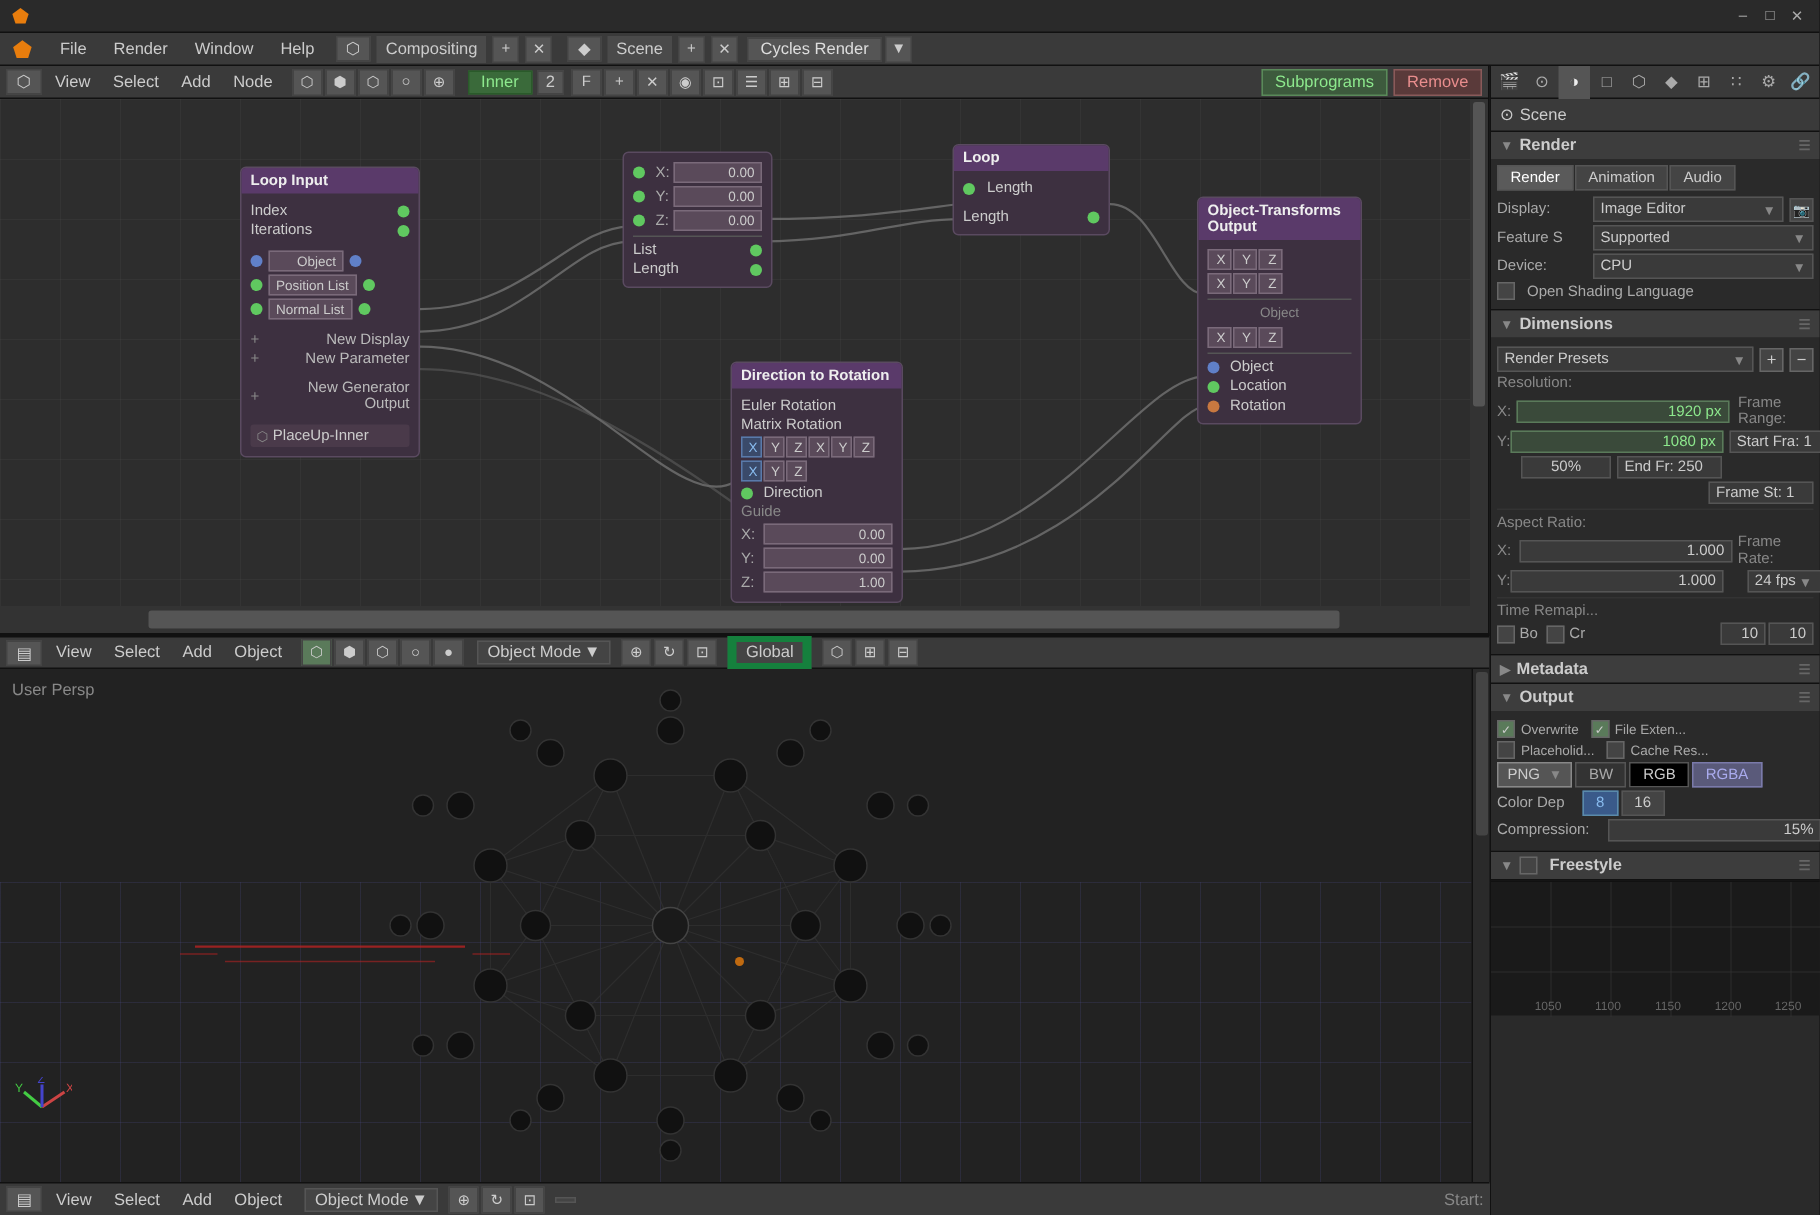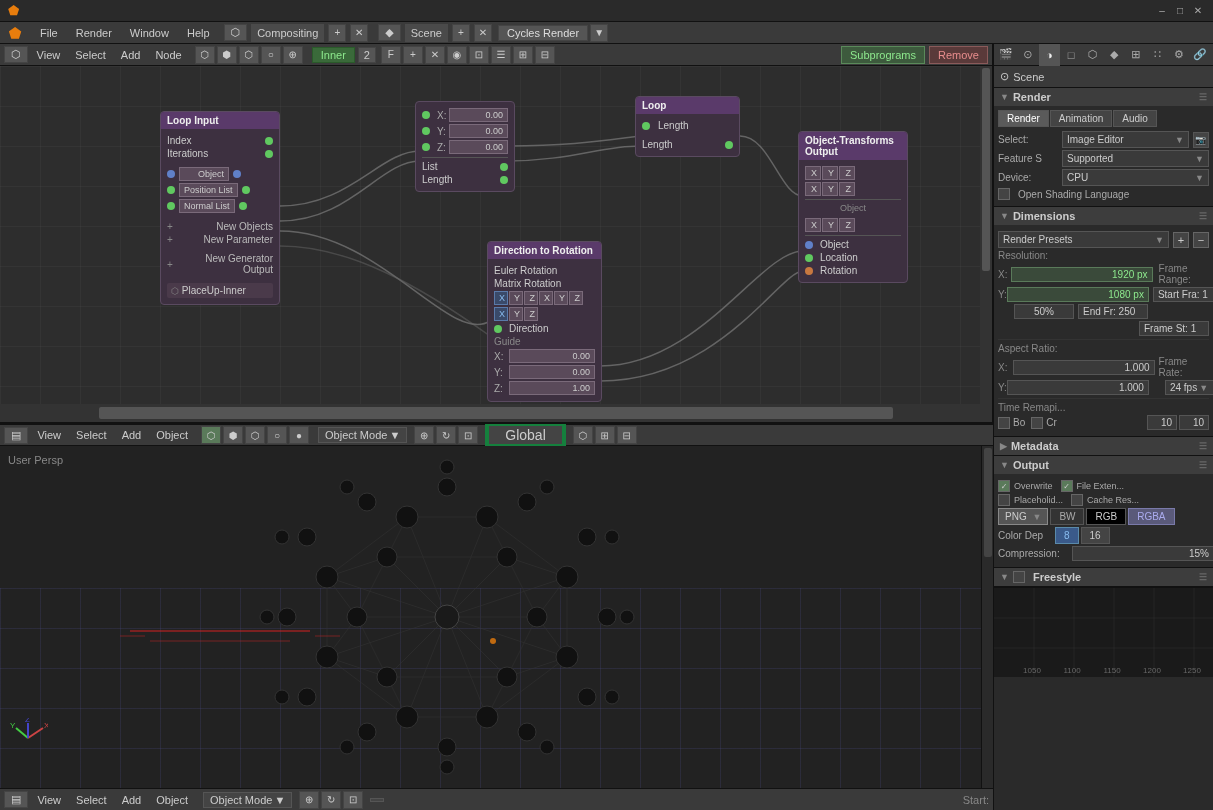--- a/index.html
+++ b/index.html
@@ -869,21 +869,21 @@
               <span class="node-socket out green"></span>
             </div>
             <div class="node-row">
               <span class="node-socket green"></span>
               <div class="socket-val">Normal List</div>
               <span class="node-socket out green"></span>
             </div>
             <div style="height:4px;"></div>
             <div class="node-row">
               <span style="color:#888;font-size:10px;">+</span>
-              <span style="flex:1;text-align:right;color:#bbb;font-size:10px;">New Objects</span>
+              <span style="flex:1;text-align:right;color:#bbb;font-size:10px;">New Display</span>
             </div>
             <div class="node-row">
               <span style="color:#888;font-size:10px;">+</span>
               <span style="flex:1;text-align:right;color:#bbb;font-size:10px;">New Parameter</span>
             </div>
             <div style="height:4px;"></div>
             <div class="node-row">
               <span style="color:#888;font-size:10px;">+</span>
               <span style="flex:1;text-align:right;color:#bbb;font-size:10px;">New Generator Output</span>
             </div>
@@ -1054,21 +1054,21 @@
         </div>
         <div style="margin-left:6px;display:flex;align-items:center;gap:2px;background:#444;border:1px solid #555;padding:1px 6px;font-size:11px;color:#ccc;">
           <span>Object Mode</span>
           <span>▼</span>
         </div>
         <div style="margin-left:4px;display:flex;gap:2px;">
           <div class="vp-btn">⊕</div>
           <div class="vp-btn">↻</div>
           <div class="vp-btn">⊡</div>
         </div>
-        <div style="margin-left:4px;background:#444;border:4px solid #15803d;padding:1px 16px;font-size:14px;color:#ccc;cursor:pointer;">Global</div>
+        <div style="margin-left:4px;background:#444;border:6px solid #15803d;padding:1px 6px;font-size:11px;color:#ccc;cursor:pointer;">Global</div>
         <div style="margin-left:4px;display:flex;gap:2px;">
           <div class="vp-btn">⬡</div>
           <div class="vp-btn">⊞</div>
           <div class="vp-btn">⊟</div>
         </div>
       </div>
 
       <div id="viewport-canvas">
         <div class="viewport-grid"></div>
 
@@ -1234,21 +1234,21 @@
         </div>
         <div class="rp-section-body">
 
           <div class="rp-tabs">
             <div class="rp-tab active">Render</div>
             <div class="rp-tab">Animation</div>
             <div class="rp-tab">Audio</div>
           </div>
 
           <div class="form-row">
-            <span class="form-label">Select:</span>
+            <span class="form-label">Display:</span>
             <div class="form-value">
               <span>Image Editor</span>
               <span class="arrow-btn">▼</span>
             </div>
             <div class="rp-icon" style="width:16px;height:16px;font-size:9px;background:#444;border:1px solid #555;">📷</div>
           </div>
 
           <div class="form-row">
             <span class="form-label">Feature S</span>
             <div class="form-value">

